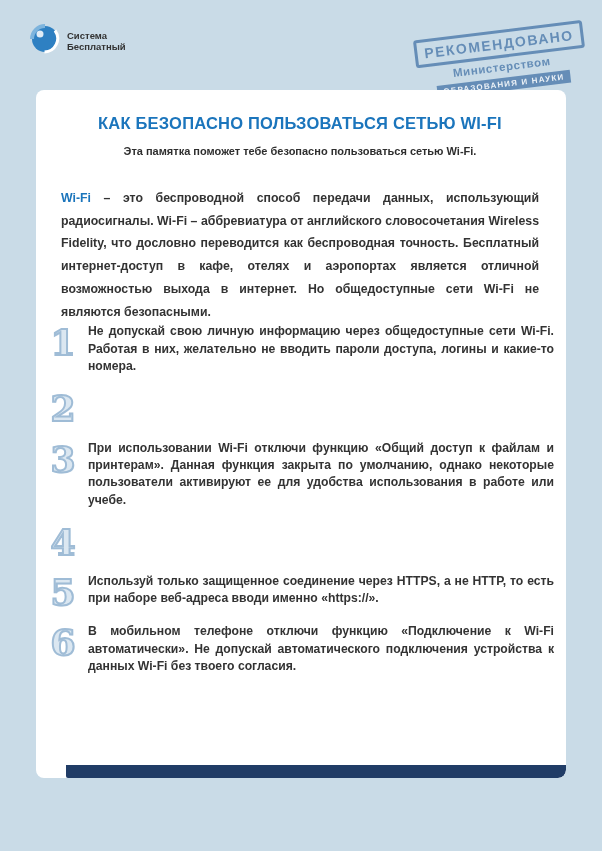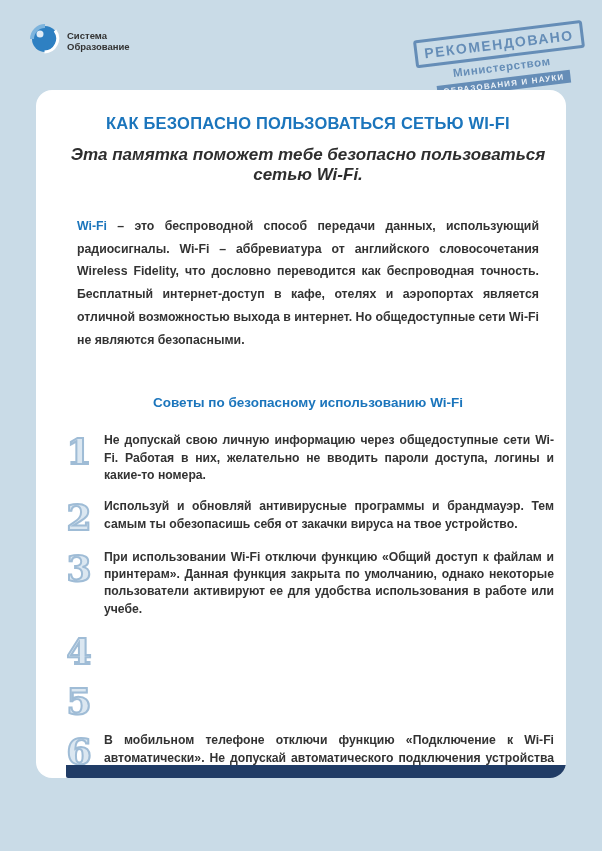--- a/index.html
+++ b/index.html
@@ -57,37 +57,36 @@
     color:#eef3f8;
     font-size:8px;font-weight:bold;letter-spacing:1.2px;
     padding:2px 6px;
     text-transform:uppercase;
   }
 
   
   .card{
     position:absolute;left:36px;right:36px;top:90px;bottom:20px;
     background:#ffffff;
-    border-radius:16px;
-    padding:24px 10px 0 24px;
+    border-radius:8px;
+    padding:24px 10px 0 8px;
     overflow:hidden;
   }
   .title{
     text-align:center;
     color:var(--accent-blue);
     font-size:16.5px;
     font-weight:bold;
     letter-spacing:0.2px;
     margin-bottom:12px;
   }
   .subtitle{
     text-align:center;
-    font-style:italic;
     font-weight:600;
-    font-size:17px;
+    font-size:11px;
     color:#2e2e2e;
     margin-bottom:30px;
   }
   .intro{
     font-size:12.3px;
     font-weight:600;
     line-height:1.85;
     text-align:justify;
     color:var(--text-dark);
     margin:0 17px;
@@ -152,65 +151,64 @@
     <span>
       <svg width="30" height="30" viewBox="0 0 30 30" aria-hidden="true">
         <circle cx="15" cy="15" r="13" fill="#2e80c2"></circle>
         <path d="M15 2 A13 13 0 0 0 2 15" stroke="#7db4dd" stroke-width="4" fill="none"></path>
         <path d="M25 6.5 A13.5 13.5 0 0 1 14.5 28" stroke="#ffffff" stroke-width="3" fill="none"></path>
         <circle cx="10" cy="10" r="3.5" fill="#ffffff" opacity="0.85"></circle>
       </svg>
     </span>
     <div class="logo-text">
       <div>Система</div>
-      <div>Образование</div>
+      <div>Бесплатный</div>
     </div>
   </div>
 
   <div class="stamp">
     <div class="stamp-frame">
       <span>РЕКОМЕНДОВАНО</span>
     </div>
     <div class="stamp-line2">Министерством</div>
     <span class="stamp-line3">образования и науки</span>
   </div>
 
   <main class="card">
 
     <h1 class="title">КАК БЕЗОПАСНО ПОЛЬЗОВАТЬСЯ СЕТЬЮ WI-FI</h1>
 
     <p class="subtitle">Эта памятка поможет тебе безопасно пользоваться сетью Wi-Fi.</p>
 
     <p class="intro"><span class="lead">Wi-Fi</span><span> – это беспроводной способ передачи данных, использующий радиосигналы. Wi-Fi – аббревиатура от английского словосочетания Wireless Fidelity, что дословно переводится как беспроводная точность. Бесплатный интернет-доступ в кафе, отелях и аэропортах является отличной возможностью выхода в интернет. Но общедоступные сети Wi-Fi не являются безопасными.</span></p>
 
-    <h2 class="section-title">Советы по безопасному использованию Wi-Fi</h2>
 
     <div class="tips">
 
       <div class="tip">
         <div class="tip-number">1</div>
         <div class="tip-text">Не допускай свою личную информацию через общедоступные сети Wi-Fi. Работая в них, желательно не вводить пароли доступа, логины и какие-то номера.</div>
       </div>
 
       <div class="tip">
         <div class="tip-number">2</div>
-        <div class="tip-text">Используй и обновляй антивирусные программы и брандмауэр. Тем самым ты обезопасишь себя от закачки вируса на твое устройство.</div>
       </div>
 
       <div class="tip">
         <div class="tip-number">3</div>
         <div class="tip-text">При использовании Wi-Fi отключи функцию «Общий доступ к файлам и принтерам». Данная функция закрыта по умолчанию, однако некоторые пользователи активируют ее для удобства использования в работе или учебе.</div>
       </div>
 
       <div class="tip">
         <div class="tip-number">4</div>
       </div>
 
       <div class="tip">
         <div class="tip-number">5</div>
+        <div class="tip-text">Используй только защищенное соединение через HTTPS, а не HTTP, то есть при наборе веб-адреса вводи именно «https://».</div>
       </div>
 
       <div class="tip">
         <div class="tip-number">6</div>
         <div class="tip-text">В мобильном телефоне отключи функцию «Подключение к Wi-Fi автоматически». Не допускай автоматического подключения устройства к данных Wi-Fi без твоего согласия.</div>
       </div>
 
     </div>
 
     <div class="footer-bar"></div>

